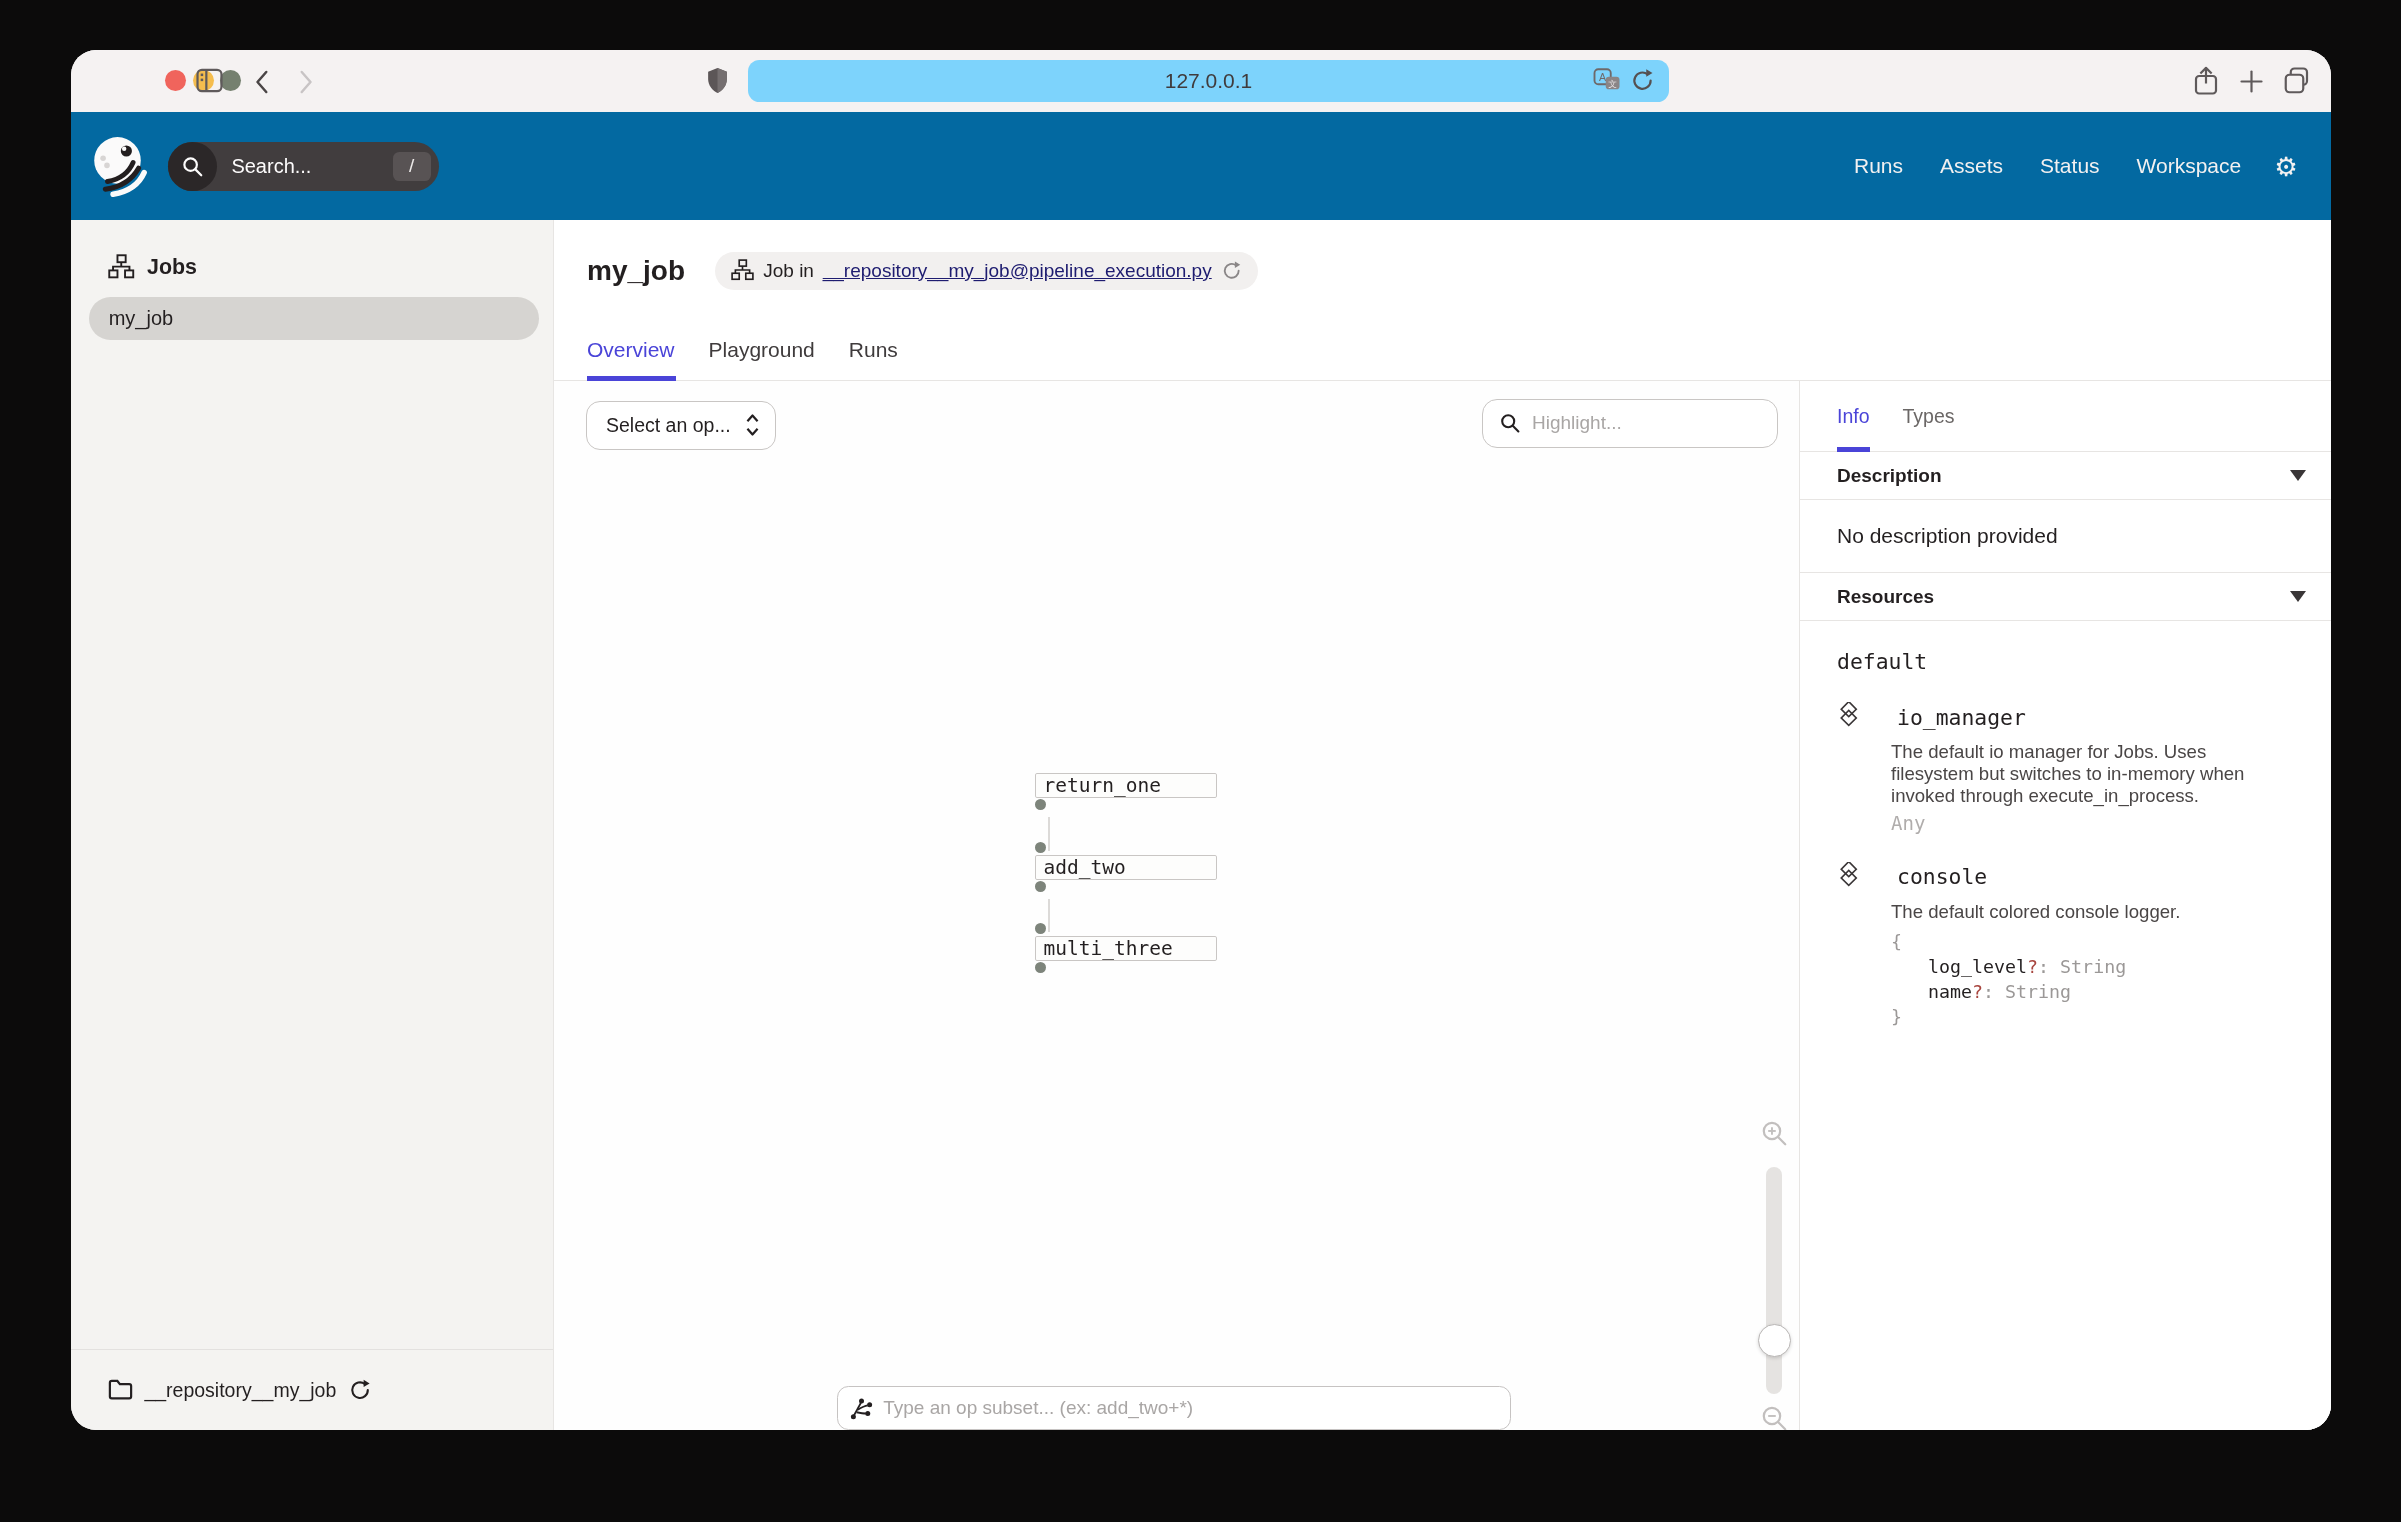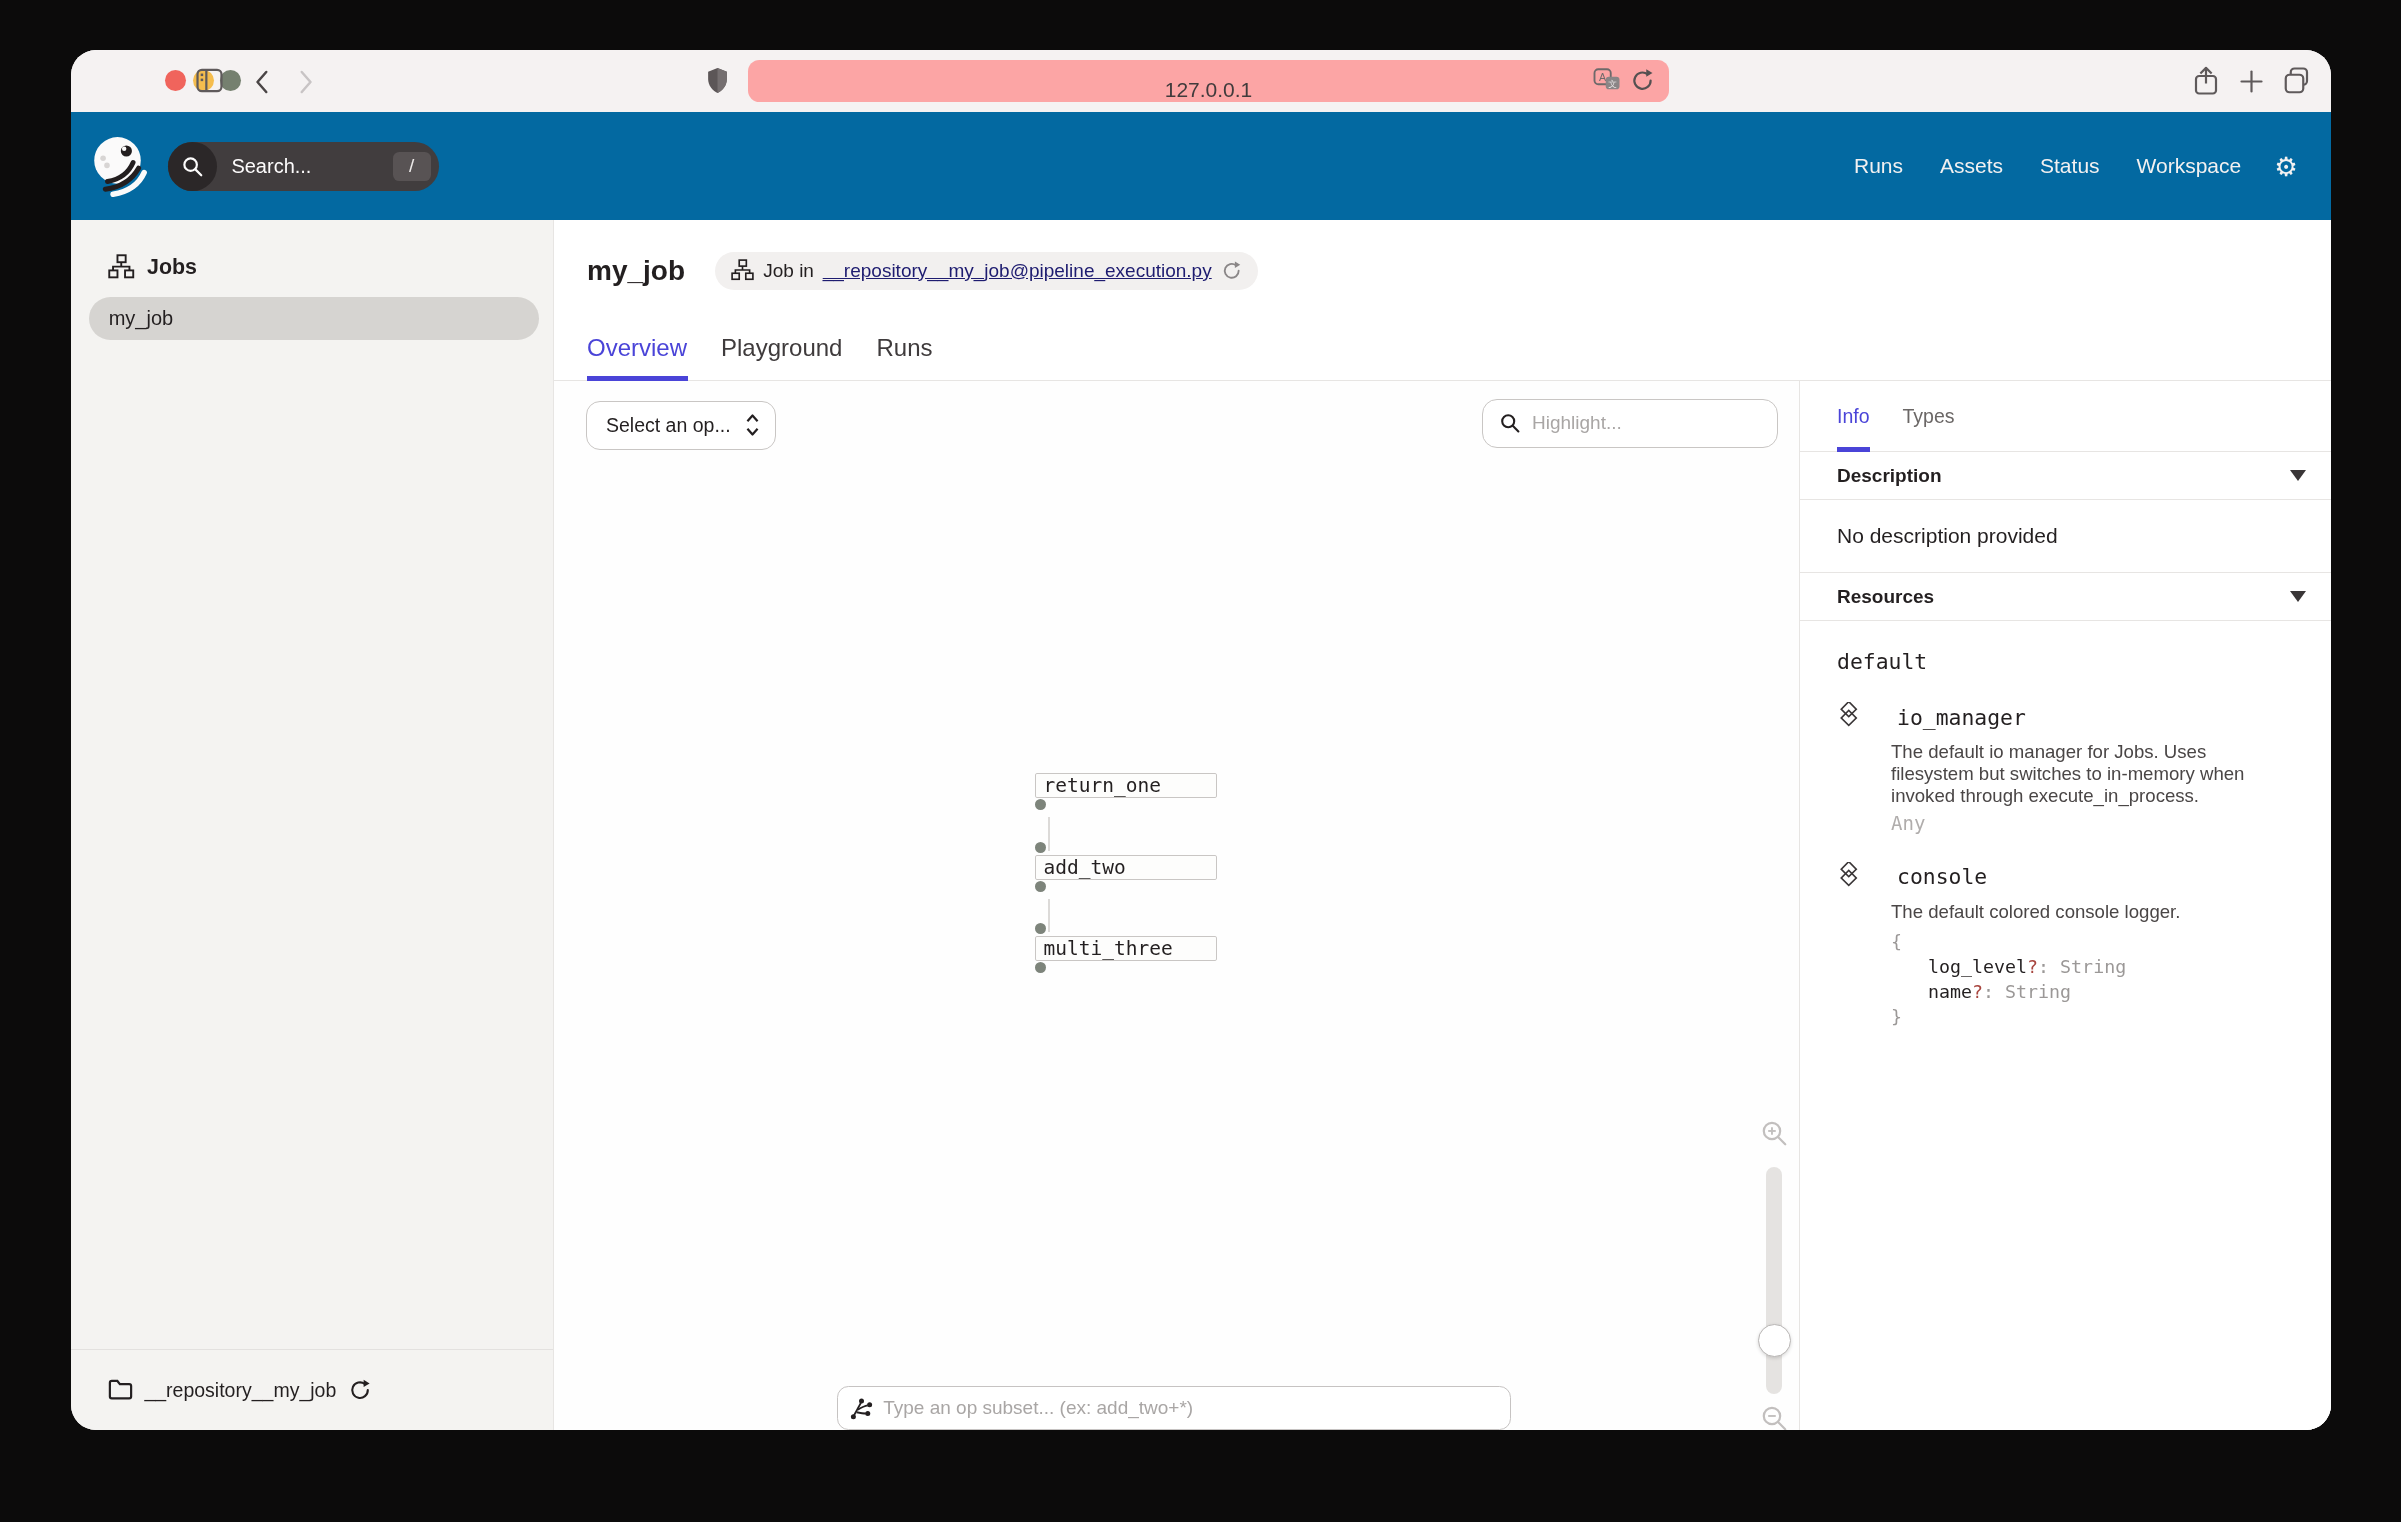--- a/index.html
+++ b/index.html
@@ -10,21 +10,21 @@
             display:flex; flex-direction:column; }
 
   
   .chrome { position:relative; height:62px; background:#f5f2f2; flex:0 0 auto; }
   .tl { position:absolute; top:19.5px; width:21.4px; height:21.4px; border-radius:50%; }
   .tl.red    { left:94px; background:#f0645c; }
   .tl.yellow { left:122px; background:#f5bd4e; }
   .tl.green  { left:149px; background:#75806f; }
   .chrome-ic { position:absolute; top:16.4px; color:#5f5a5b; }
   .addressbar { position:absolute; left:677px; top:10px; width:921px; height:42px;
-                background:#fca5a5; border-radius:11.4px; display:flex; align-items:flex-end;
+                background:#7dd3fc; border-radius:11.4px; display:flex; align-items:center;
                 justify-content:center; }
   .url { font-size:21px; color:#403b3c; }
   .addr-right { position:absolute; right:14px; top:8.2px; display:flex; gap:8.8px; align-items:center; }
 
   
   .appheader { height:108px; background:#0369a1; display:flex; align-items:center;
                padding:0 33px 0 21.4px; flex:0 0 auto; }
   .searchpill { margin-left:15px; width:271px; height:49px; border-radius:24.6px;
                 background:#413d3e; display:flex; align-items:center; }
   .searchpill .mag { width:49px; height:49px; border-radius:50%; background:#2b2728;
@@ -51,21 +51,21 @@
 
   .main { flex:1; display:flex; flex-direction:column; min-width:0; background:#ffffff; }
   .titlerow { height:101px; display:flex; align-items:center; padding-left:33px; gap:30px; flex:0 0 auto; }
   .pagetitle { font-size:28px; font-weight:bold; color:#231f20; }
   .jobbadge { height:38px; background:#f2f0ef; border-radius:19px; display:flex; align-items:center;
               gap:8.8px; padding:0 16.4px; }
   .jobbadge .pre { font-size:19px; color:#231f20; }
   .jobbadge .lnk { font-size:19px; color:#1e1c70; text-decoration:underline; }
   .tabsrow { height:60px; border-bottom:1.3px solid #e7e5e3; display:flex; align-items:flex-end;
              padding-left:33px; gap:34px; position:relative; flex:0 0 auto; }
-  .tab { font-size:24px; font-weight:500; color:#3f3b3c; padding-bottom:17.7px; position:relative;margin-top:40px; }
+  .tab { font-size:21px; font-weight:500; color:#3f3b3c; padding-bottom:17.7px; position:relative;margin-top:40px; }
   .tab.active { color:#4a44d8; }
   .tab.active::after { content:""; position:absolute; left:0; right:-1.3px; bottom:-1.3px; height:5px;
                        background:#4a44d8; }
 
   .content { flex:1; display:flex; min-height:0; }
   .graph { flex:1; position:relative; background:#fefefe; }
   .panel { width:532px; flex:0 0 auto; border-left:1.3px solid #e7e5e3; background:#ffffff; }
 
   
   .opselect { position:absolute; left:32px; top:19.5px; width:190px; height:49px; background:#fff;

